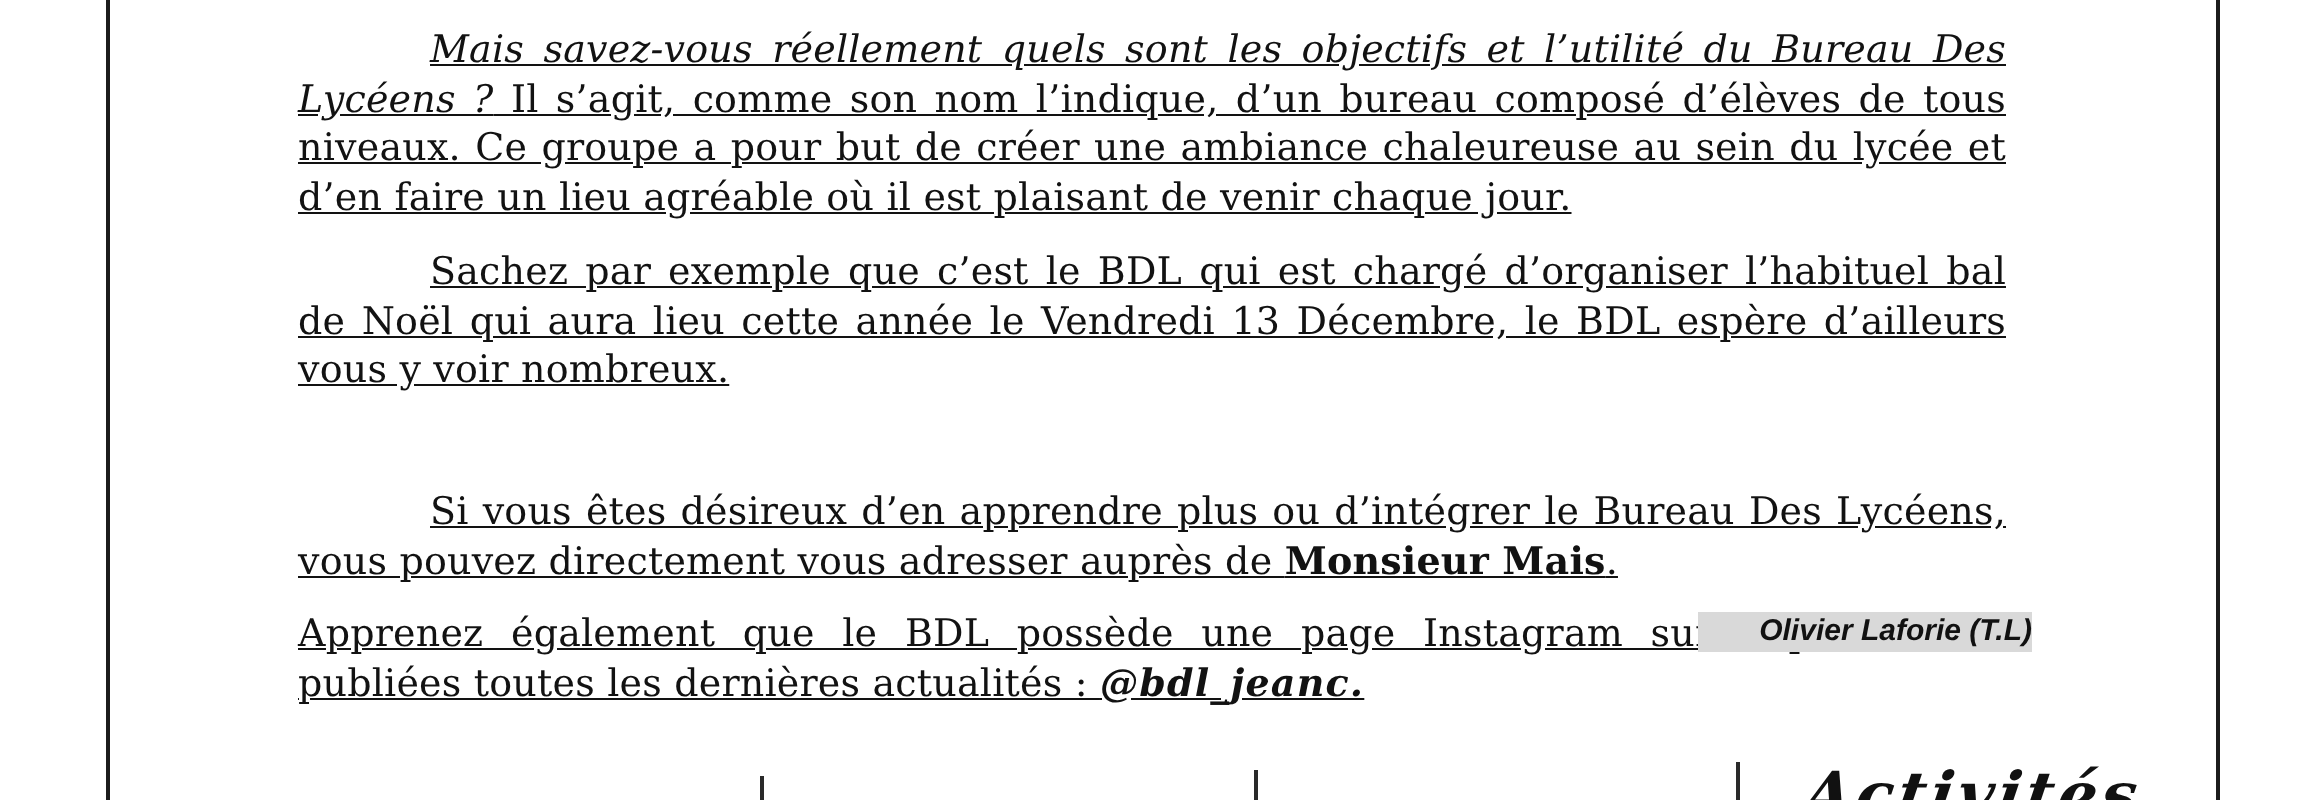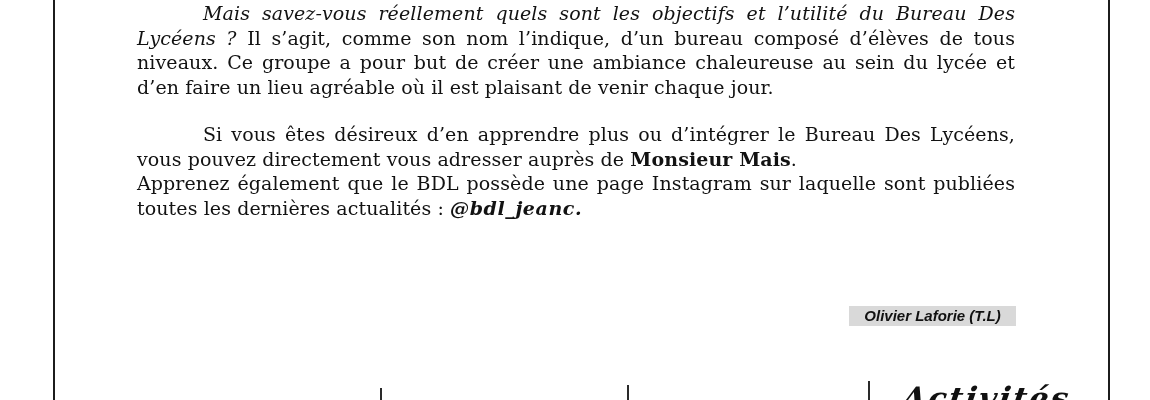--- a/index.html
+++ b/index.html
@@ -16,35 +16,35 @@
   }
   .frame-left{left:53px;}
   .frame-right{left:1108px;}
   .article{
     position:absolute;left:137px;top:1px;width:878px;
     font-size:19px;line-height:24.7px;
     color:#121212;
     text-align:justify;
     letter-spacing:0.1px;
   }
-  .article p{margin:0;}
+  .article p{margin:12px;text-decoration:underline;}
   .article p.indent{text-indent:66px;}
   .spacer{height:22px;}
   .seg-normal{font-style:normal;font-weight:normal;}
   .seg-italic{font-style:italic;}
   .seg-bold{font-weight:bold;}
   .seg-bold-italic{font-weight:bold;font-style:italic;letter-spacing:0.6px;}
   .signature{
     position:absolute;left:849px;top:306px;width:167px;height:20px;
     background:#d9d9d9;
     font-family:"Liberation Sans", sans-serif;
     font-weight:bold;font-style:italic;
     font-size:15px;line-height:20px;
     color:#111111;
-    text-align:center;
+    text-align:right;
     white-space:nowrap;
   }
   .col-divider{
     position:absolute;width:2px;background:#2a2a2a;
   }
   .divider-1{left:380px;top:388px;height:12px;}
   .divider-2{left:627px;top:385px;height:15px;}
   .divider-3{left:868px;top:381px;height:19px;}
   .script-fragment{
     position:absolute;left:903px;top:381px;width:210px;height:19px;
@@ -61,20 +61,21 @@
 </head>
 <body>
 
 <div class="page">
 
   <div class="frame-line frame-left"></div>
   <div class="frame-line frame-right"></div>
 
   <div class="article">
       <p class="para indent"><span class="seg-italic">Mais savez-vous réellement quels sont les objectifs et l’utilité du Bureau Des Lycéens ?</span><span class="seg-normal"> Il s’agit, comme son nom l’indique, d’un bureau composé d’élèves de tous niveaux. Ce groupe a pour but de créer une ambiance chaleureuse au sein du lycée et d’en faire un lieu agréable où il est plaisant de venir chaque jour.</span></p>
+      <p class="para indent"><span class="seg-normal">Sachez par exemple que c’est le BDL qui est chargé d’organiser l’habituel bal de Noël qui aura lieu cette année le Vendredi 13 Décembre, le BDL espère d’ailleurs vous y voir nombreux.</span></p>
       <div class="spacer"></div>
       <p class="para indent"><span class="seg-normal">Si vous êtes désireux d’en apprendre plus ou d’intégrer le Bureau Des Lycéens, vous pouvez directement vous adresser auprès de </span><span class="seg-bold">Monsieur Mais</span><span class="seg-normal">.</span></p>
       <p class="para"><span class="seg-normal">Apprenez également que le BDL possède une page Instagram sur laquelle sont publiées toutes les dernières actualités : </span><span class="seg-bold-italic">@bdl_jeanc.</span></p>
     </div>
 
   <div class="signature">Olivier Laforie (T.L)</div>
 
   <div class="col-divider divider-1"></div>
   <div class="col-divider divider-2"></div>
   <div class="col-divider divider-3"></div>

